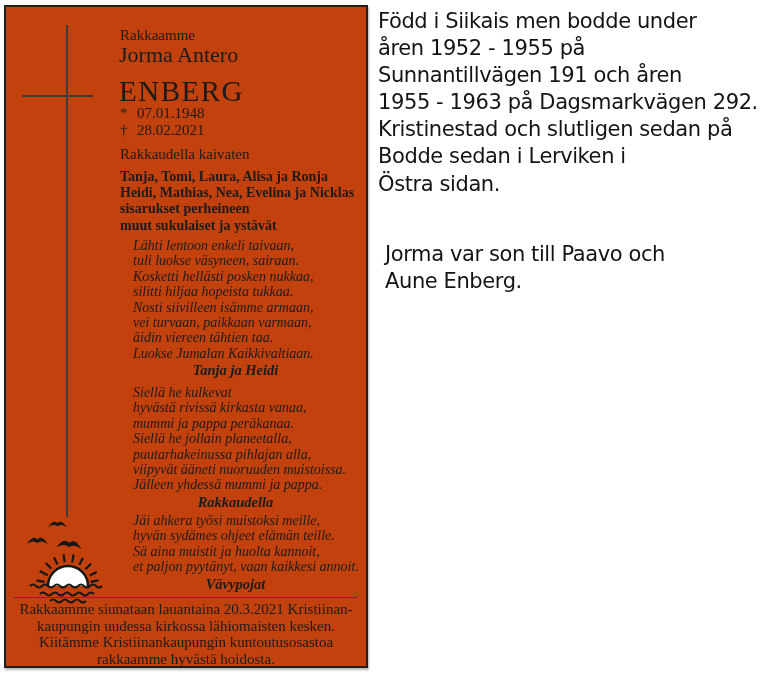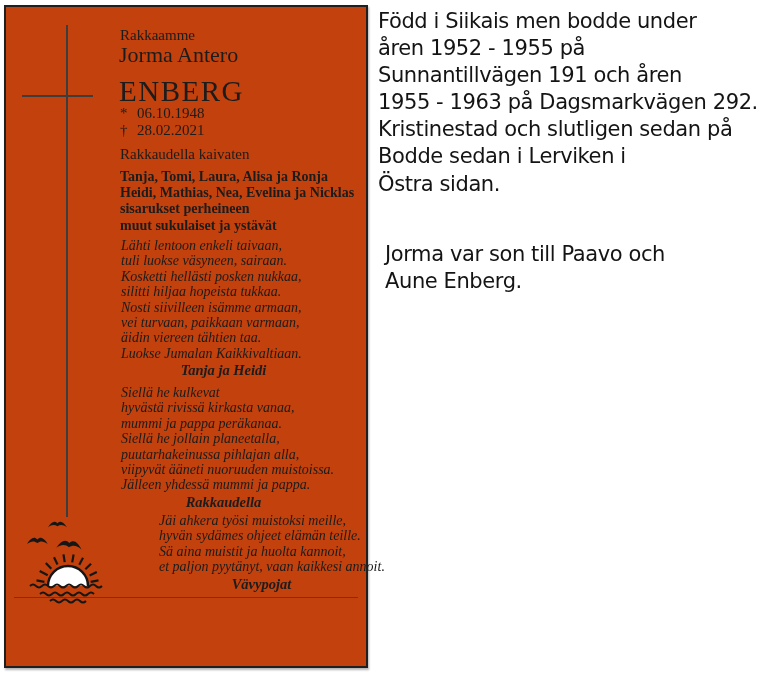--- a/index.html
+++ b/index.html
@@ -21,24 +21,24 @@
   .cross-h{position:absolute;left:16px;top:88px;width:71px;height:2px;background:#3d3d3d;}
 
   
   .eyebrow{position:absolute;left:114px;top:19px;font-size:15px;line-height:18px;}
   .name1{position:absolute;left:113px;top:32px;font-size:22px;line-height:31px;}
   .name2{position:absolute;left:113px;top:67px;font-size:29px;line-height:34px;letter-spacing:1.5px;}
   .dates{position:absolute;left:114px;top:98px;font-size:15px;line-height:16.5px;}
   .dates .sym{display:inline-block;width:17px;}
   .mourn-intro{position:absolute;left:114px;top:138px;font-size:15px;line-height:18px;}
   .mourners{position:absolute;left:114px;top:162px;font-size:14px;line-height:16.2px;font-weight:bold;}
-  .poem{position:absolute;left:115px;width:205px;font-size:14px;line-height:15.4px;font-style:italic;}
+  .poem{position:absolute;left:127px;width:205px;font-size:14px;line-height:15.4px;font-style:italic;}
   .poem1{top:231px;}
   .poem2{top:378px;}
-  .poem3{top:506px;margin-left:38px;}
+  .poem3{top:506px;}
   .poem .line, .mourners .line, .footer .line, .bio .line{white-space:nowrap;}
   .signature{text-align:center;font-weight:bold;font-style:italic;font-size:14.5px;line-height:16px;margin-top:1px;}
   .divider{position:absolute;left:8px;top:590px;width:344px;height:1px;background:#444;}
   .footer{position:absolute;left:2px;top:594px;width:356px;text-align:center;font-size:15px;line-height:16.5px;}
 
   
   .sunset{position:absolute;left:18px;top:510px;width:92px;height:95px;}
 
   
   .bio{position:absolute;left:378px;top:0;width:382px;color:#141414;
@@ -81,21 +81,21 @@
         <path d="M16 77 q3 -3 6 0 t6 0 t6 0 t6 0 t6 0 t6 0 t6 0 t6 0 t6 0"></path>
         <path d="M26 84 q3 -3 6 0 t6 0 t6 0 t6 0 t6 0 t6 0"></path>
       </g>
     </svg>
 
     <div class="eyebrow">Rakkaamme</div>
     <div class="name1">Jorma Antero</div>
     <div class="name2">ENBERG</div>
 
     <div class="dates">
-      <div><span class="sym">*</span><span>06.10.1948</span></div>
+      <div><span class="sym">*</span><span>07.01.1948</span></div>
       <div><span class="sym">†</span><span>28.02.2021</span></div>
     </div>
 
     <div class="mourn-intro">Rakkaudella kaivaten</div>
 
     <div class="mourners">
         <div class="line">Tanja, Tomi, Laura, Alisa ja Ronja</div>
         <div class="line">Heidi, Mathias, Nea, Evelina ja Nicklas</div>
         <div class="line">sisarukset perheineen</div>
         <div class="line">muut sukulaiset ja ystävät</div>
@@ -132,20 +132,26 @@
       <div>
           <div class="line">Jäi ahkera työsi muistoksi meille,</div>
           <div class="line">hyvän sydämes ohjeet elämän teille.</div>
           <div class="line">Sä aina muistit ja huolta kannoit,</div>
           <div class="line">et paljon pyytänyt, vaan kaikkesi annoit.</div>
         </div>
       <div class="signature">Vävypojat</div>
     </div>
 
     <div class="divider"></div>
+    <div class="footer">
+        <div class="line">Rakkaamme siunataan lauantaina 20.3.2021 Kristiinan-</div>
+        <div class="line">kaupungin uudessa kirkossa lähiomaisten kesken.</div>
+        <div class="line">Kiitämme Kristiinankaupungin kuntoutusosastoa</div>
+        <div class="line">rakkaamme hyvästä hoidosta.</div>
+      </div>
   </div>
 </div>
 
 <div class="bio">
   <div class="bio-p1">
       <div class="line">Född i Siikais men bodde under</div>
       <div class="line">åren 1952 - 1955 på</div>
       <div class="line">Sunnantillvägen 191 och åren</div>
       <div class="line">1955 - 1963 på Dagsmarkvägen 292.</div>
       <div class="line">Kristinestad och slutligen sedan på</div>

